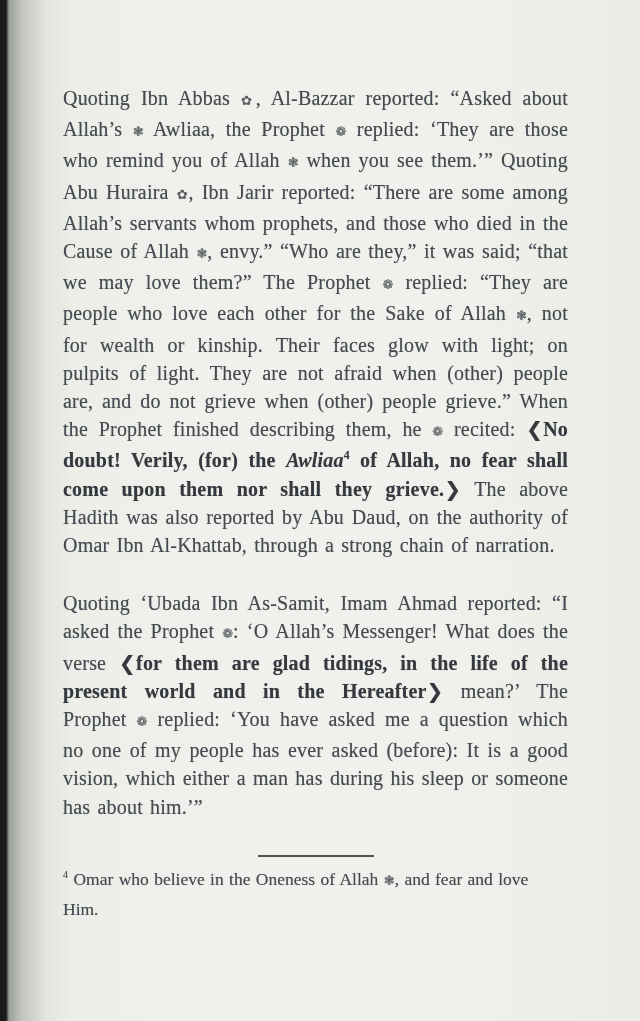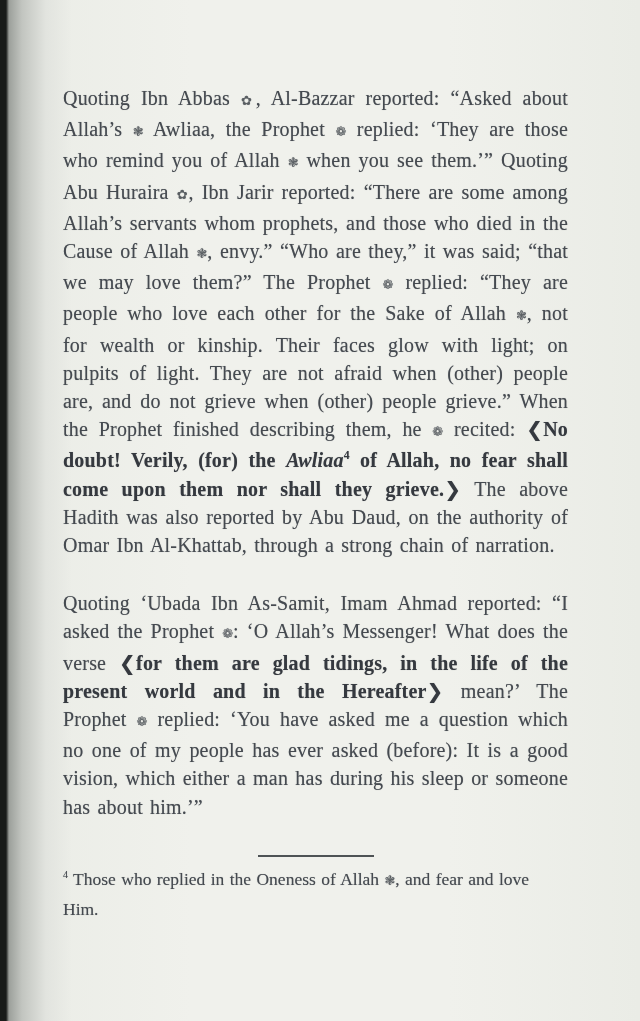--- a/index.html
+++ b/index.html
@@ -78,16 +78,16 @@
 <body>
 
 <div class="page">
   <div class="binding"></div>
 
   <main class="content">
     <p class="para"><span>Quoting Ibn Abbas </span><span class="honorific">✿</span><span>, Al-Bazzar reported: “Asked about Allah’s </span><span class="honorific">❃</span><span> Awliaa, the Prophet </span><span class="honorific">❁</span><span> replied: ‘They are those who remind you of Allah </span><span class="honorific">❃</span><span> when you see them.’” Quoting Abu Huraira </span><span class="honorific">✿</span><span>, Ibn Jarir reported: “There are some among Allah’s servants whom prophets, and those who died in the Cause of Allah </span><span class="honorific">❃</span><span>, envy.” “Who are they,” it was said; “that we may love them?” The Prophet </span><span class="honorific">❁</span><span> replied: “They are people who love each other for the Sake of Allah </span><span class="honorific">❃</span><span>, not for wealth or kinship. Their faces glow with light; on pulpits of light. They are not afraid when (other) people are, and do not grieve when (other) people grieve.” When the Prophet finished describing them, he </span><span class="honorific">❁</span><span> recited: </span><span class="b">❮No doubt! Verily, (for) the </span><span class="bi">Awliaa</span><span class="b sup">4</span><span class="b"> of Allah, no fear shall come upon them nor shall they grieve.❯</span><span> The above Hadith was also reported by Abu Daud, on the authority of Omar Ibn Al-Khattab, through a strong chain of narration.</span></p>
     <p class="para"><span>Quoting ‘Ubada Ibn As-Samit, Imam Ahmad reported: “I asked the Prophet </span><span class="honorific">❁</span><span>: ‘O Allah’s Messenger! What does the verse </span><span class="b">❮for them are glad tidings, in the life of the present world and in the Hereafter❯</span><span> mean?’ The Prophet </span><span class="honorific">❁</span><span> replied: ‘You have asked me a question which no one of my people has ever asked (before): It is a good vision, which either a man has during his sleep or someone has about him.’”</span></p>
 
     <hr class="footnote-rule">
-    <p class="footnote"><span class="sup">4</span><span> Those who replied in the Oneness of Allah </span><span class="honorific">❃</span><span>, and fear and love Him.</span></p>
+    <p class="footnote"><span class="sup">4</span><span> Omar who believe in the Oneness of Allah </span><span class="honorific">❃</span><span>, and fear and love Him.</span></p>
 
   </main>
 </div>
 
 </body></html>

